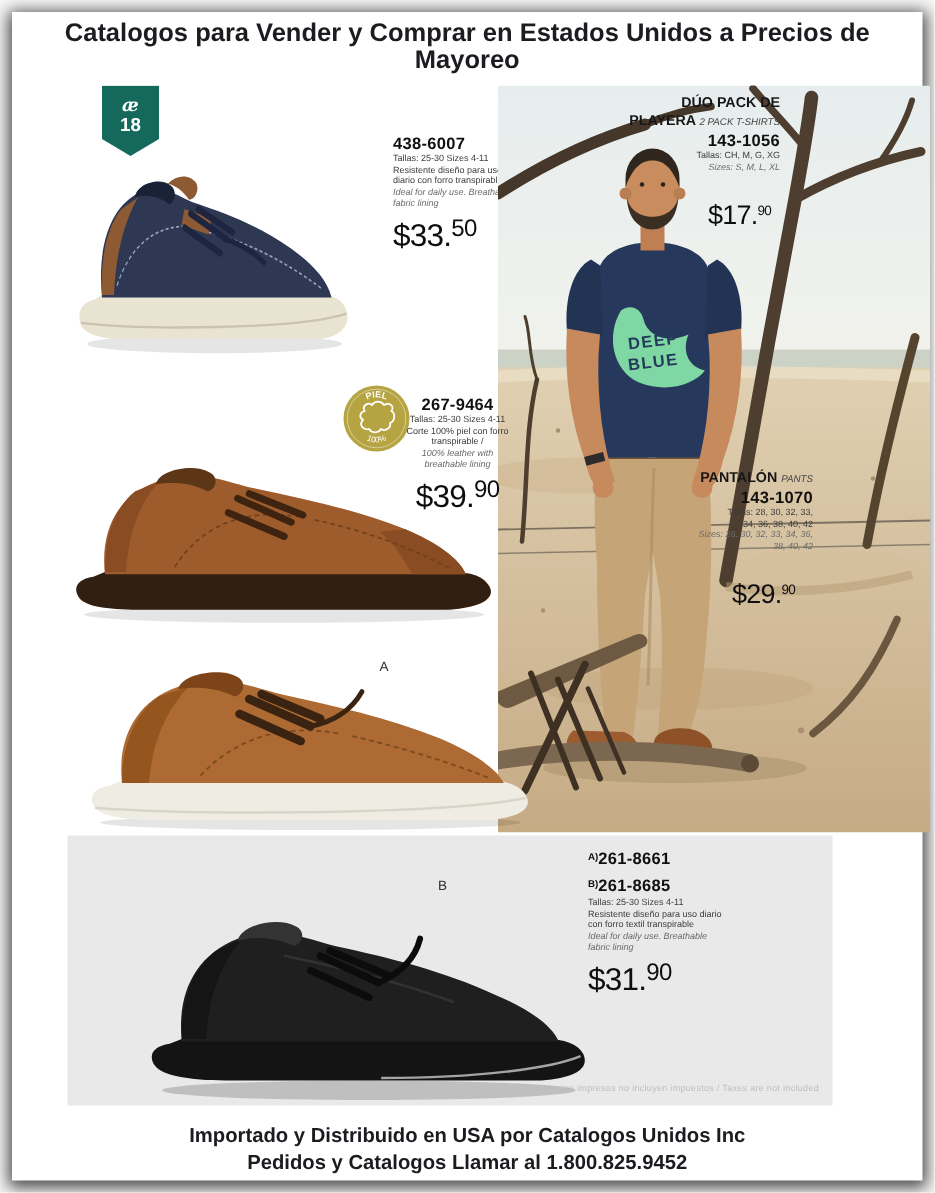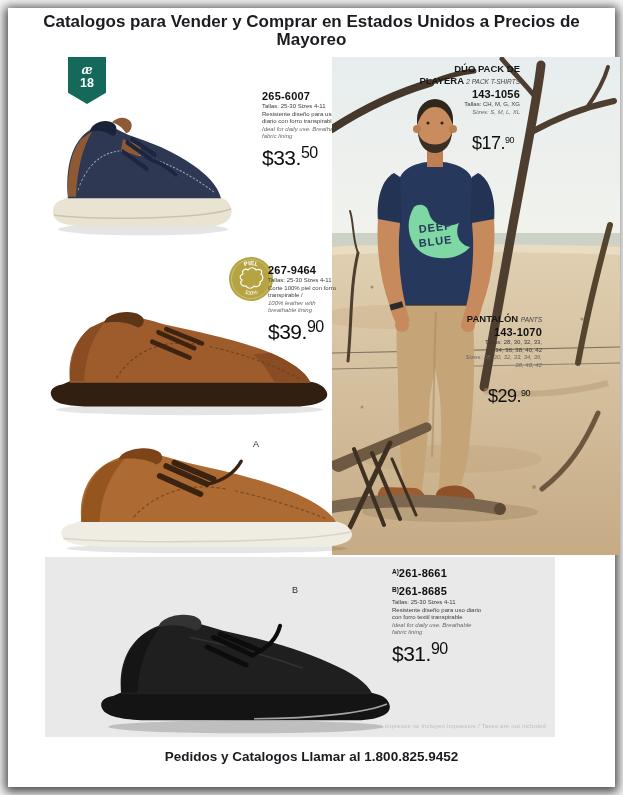--- a/index.html
+++ b/index.html
@@ -25,21 +25,21 @@
   
   .code { font-size:11px; font-weight:bold; color:#101010; letter-spacing:.2px; line-height:13px; }
   .tiny { font-size:6px; line-height:7.5px; color:#3c3c3c; }
   .tiny-en { font-size:6px; line-height:7.5px; color:#6a6a6a; font-style:italic; }
   .price { font-size:21px; color:#0e0e0e; letter-spacing:-.5px; margin-top:5px; }
   .price .cents { font-size:16px; position:relative; top:-7px; }
   .price-sm { font-size:18px; color:#0e0e0e; letter-spacing:-.5px; margin-top:17px; }
   .price-sm .cents { font-size:9px; position:relative; top:-6px; }
 
   #info1 { left:262px; top:90px; width:80px; }
-  #info2 { left:268px; top:264px; width:74px; }
+  #info2 { left:268px; top:264px; width:74px;text-align:center; }
 
   #tshirt-info { left:396px; top:63px; width:124px; text-align:right; }
   #tshirt-info .t1 { font-size:9.5px; font-weight:bold; color:#161616; line-height:12px; }
   #tshirt-info .t-en { font-size:6.5px; font-style:italic; font-weight:normal; color:#444; }
 
   #pants-info { left:430px; top:313px; width:112px; text-align:right; }
   #pants-info .t1 { font-size:9.5px; font-weight:bold; color:#161616; line-height:12px; }
   #pants-info .t-en { font-size:6.5px; font-style:italic; font-weight:normal; color:#444; }
   #pants-info .price-sm { padding-right:12px; }
   #tshirt-info .price-sm { padding-right:6px; }
@@ -94,21 +94,21 @@
     <g stroke="#1d2540" stroke-width="6" stroke-linecap="round">
       <path d="M158,78 L206,100"></path>
         <path d="M150,90 L198,112"></path>
         <path d="M168,74 L214,94"></path>
     </g>
     <path d="M206,100 C230,106 244,112 256,120" stroke="#1d2540" stroke-width="5" stroke-linecap="round" fill="none"></path>
   </svg>
 </div>
 
 <div id="info1" class="abs">
-  <div class="code">265-6007</div>
+  <div class="code">438-6007</div>
   <div class="tiny">Tallas: 25-30 Sizes 4-11</div>
   <div class="tiny">Resistente diseño para uso diario con forro transpirable</div>
   <div class="tiny-en">Ideal for daily use. Breathable fabric lining</div>
   <div class="price"><span>$33.</span><span class="cents">50</span></div>
 </div>
 
 <div id="photo" class="abs">
   <svg viewBox="0 0 288 498" preserveAspectRatio="none">
     <defs>
       <linearGradient id="sky" x1="0" y1="0" x2="0" y2="1">
@@ -292,14 +292,15 @@
     <div class="tiny">Tallas: 25-30 Sizes 4-11</div>
     <div class="tiny">Resistente diseño para uso diario con forro textil transpirable</div>
     <div class="tiny-en">Ideal for daily use. Breathable fabric lining</div>
   </div>
   <div class="price"><span>$31.</span><span class="cents">90</span></div>
 </div>
 
 <div id="disclaimer" class="abs">Los precios impresos no incluyen impuestos / Taxes are not included</div>
 
 <div id="footer" class="abs">
+  <div>Importado y Distribuido en USA por Catalogos Unidos Inc</div>
   <div>Pedidos y Catalogos Llamar al 1.800.825.9452</div>
 </div>
 
 </body></html>

